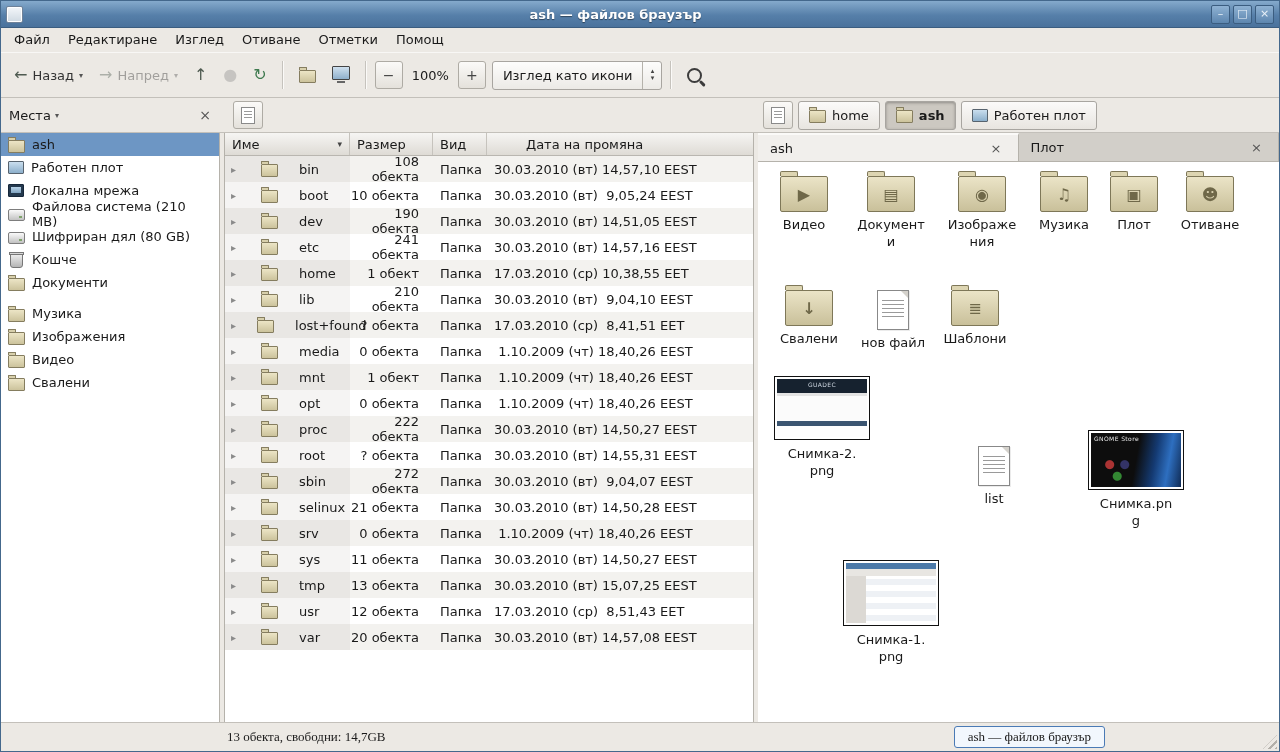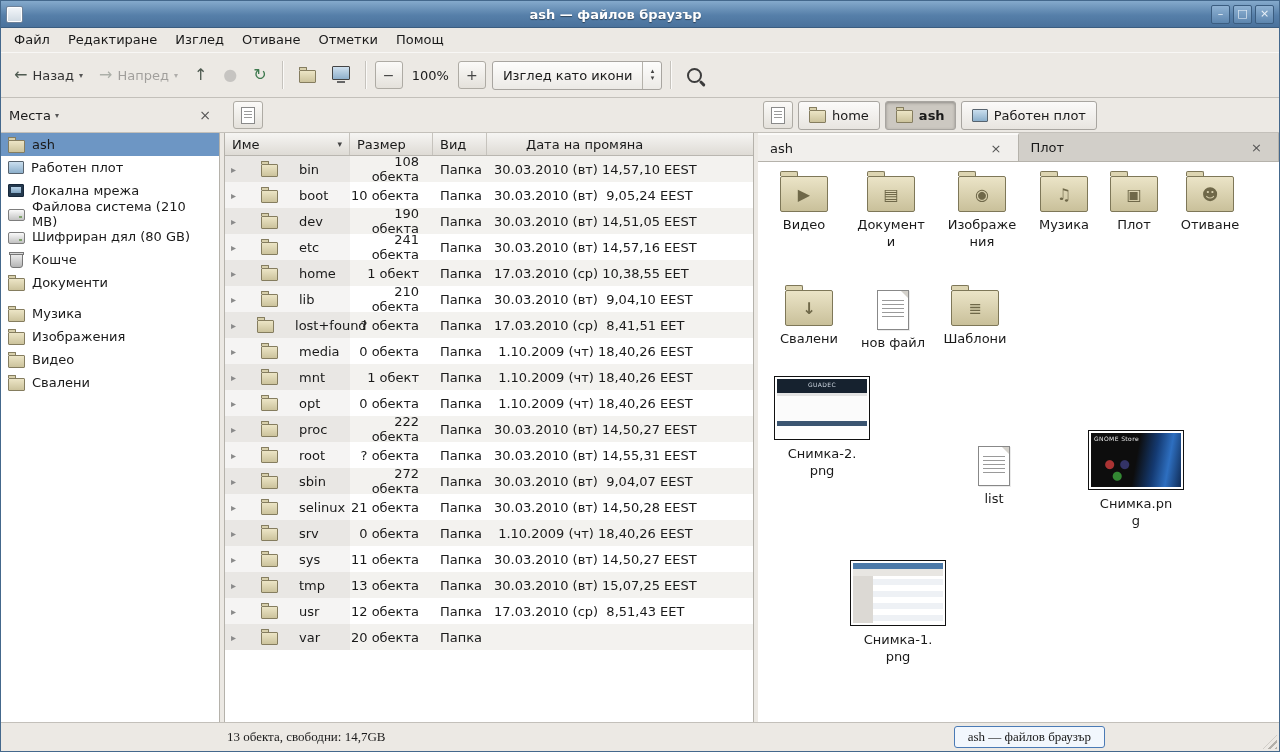--- a/index.html
+++ b/index.html
@@ -141,21 +141,21 @@
   .iconview div.iv-item:nth-of-type(3){left:184px;top:14px;width:80px;}
   .iconview div.iv-item:nth-of-type(4){left:268px;top:14px;width:76px;}
   .iconview div.iv-item:nth-of-type(5){left:346px;top:14px;width:60px;}
   .iconview div.iv-item:nth-of-type(6){left:408px;top:14px;width:88px;}
   .iconview div.iv-item:nth-of-type(7){left:12px;top:128px;width:78px;}
   .iconview div.iv-item:nth-of-type(8){left:94px;top:128px;width:82px;}
   .iconview div.iv-item:nth-of-type(9){left:182px;top:128px;width:70px;}
   .iconview div.iv-item:nth-of-type(10){left:12px;top:214px;width:104px;}
   .iconview div.iv-item:nth-of-type(11){left:206px;top:284px;width:60px;}
   .iconview div.iv-item:nth-of-type(12){left:322px;top:268px;width:112px;}
-  .iconview div.iv-item:nth-of-type(13){left:87px;top:398px;width:106px;}
+  .iconview div.iv-item:nth-of-type(13){left:80px;top:398px;width:106px;}
 </style>
 </head>
 <body>
 
 <div class="window">
 
   <div class="titlebar">
     <span class="wicon"></span>
     <span class="title-text">ash — файлов браузър</span>
     <span class="tb-btn">–</span>
@@ -534,20 +534,21 @@
           </div>
 
           <div class="trow">
             <span class="c-name">
               <span class="expander"></span>
               <span class="ic i-folder"></span>
               <span>var</span>
             </span>
             <span class="c-size">20 обекта</span>
             <span class="c-type">Папка</span>
+            <span class="c-date">30.03.2010 (вт) 14,57,08 EEST</span>
           </div>
         </div>
     </div>
 
     <div class="vsplit"></div>
 
     <div class="rightpane">
       <div class="tabs">
         <div class="tab active">
           <span>ash</span>

